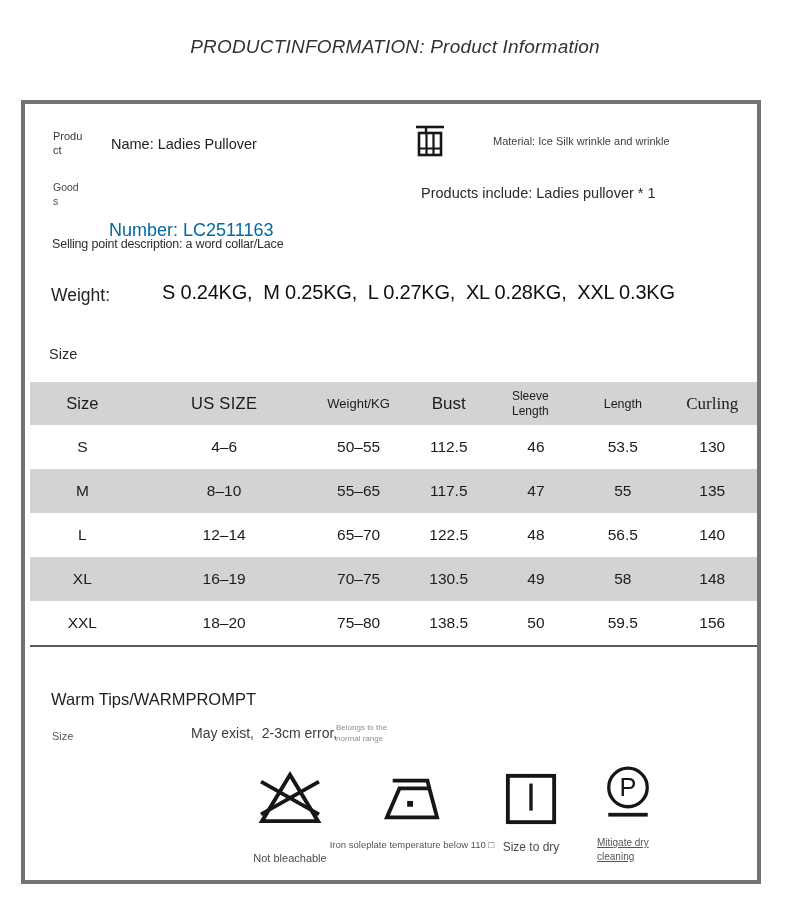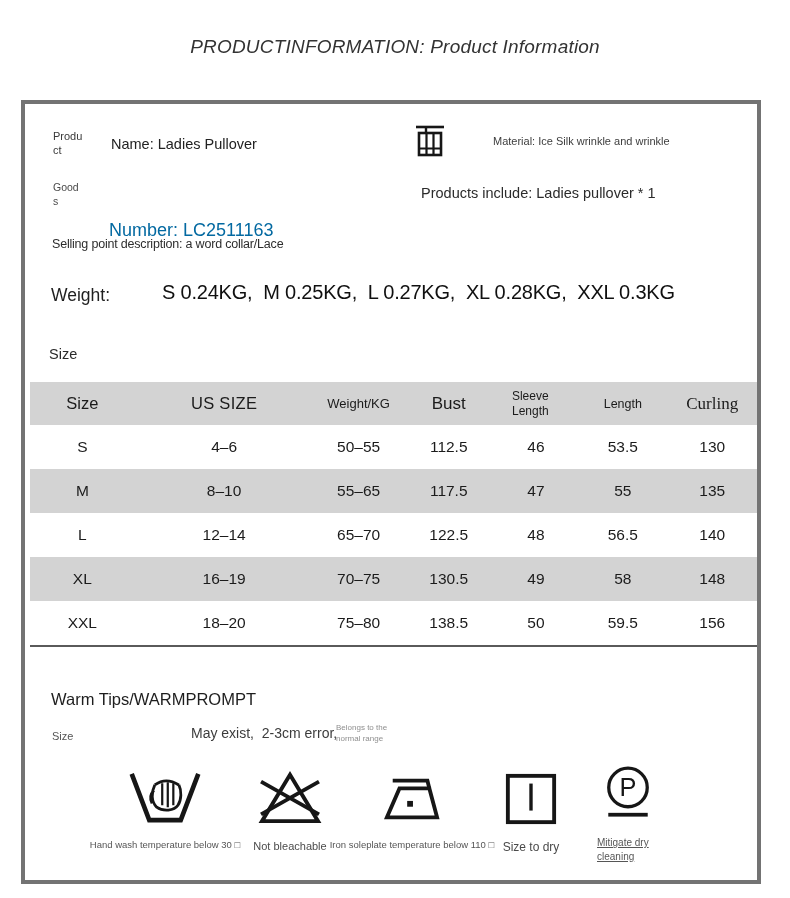--- a/index.html
+++ b/index.html
@@ -47,21 +47,21 @@
   
   .warm-heading{position:absolute;left:26px;top:586px;font-size:16.5px;color:#1e1e1e;}
   .tip-size{position:absolute;left:27px;top:626px;font-size:11px;color:#555;}
   .tip-text{position:absolute;left:166px;top:621px;font-size:14px;color:#3c3c3c;white-space:pre;}
   .tip-note{position:absolute;left:311px;top:619px;width:74px;font-size:8px;color:#8f8f8f;line-height:1.35;}
   
   .care-item{position:absolute;display:flex;flex-direction:column;align-items:center;}
   .icon-slot{height:62px;display:flex;align-items:flex-end;justify-content:center;}
   .care-label{margin-top:13px;font-size:9.5px;color:#565656;text-align:center;line-height:1.35;}
   .ci-1{left:60px;top:660px;width:160px;}
-  .ci-2{left:200px;top:660px;width:130px;}
+  .ci-2{left:200px;top:660px;width:130px;gap:12px;}
   .ci-2 .care-label{font-size:11px;color:#4c4c4c;}
   .ci-3{left:302px;top:660px;width:170px;}
   .ci-4{left:451px;top:660px;width:110px;}
   .ci-4 .care-label{font-size:12px;color:#4a4a4a;}
   .ci-5{left:558px;top:660px;width:90px;}
   .ci-5 .care-label{font-size:10px;width:62px;text-align:left;margin-top:10px;text-decoration:underline;}
   svg{display:block;}
 </style>
 </head>
 <body>
@@ -150,32 +150,20 @@
         <div class="cell dcell c5">59.5</div>
         <div class="cell dcell c6">156</div>
       </div>
     </div>
 
   <div class="warm-heading">Warm Tips/WARMPROMPT</div>
   <div class="tip-size">Size</div>
   <div class="tip-text">May exist,  2-3cm error,</div>
   <div class="tip-note">Belongs to the normal range</div>
 
-  <div class="care-item ci-1">
-    <div class="icon-slot">
-      <svg width="74" height="58" viewBox="0 0 80 62" fill="none" stroke="#161616">
-        <path d="M4,6 L23,56 L57,56 L76,6" stroke-width="5"></path>
-        <path d="M29,18 Q41,9 55,18" stroke-width="3"></path>
-        <path d="M29,18 C25,26 25,36 31,42 C38,47 50,46 54,40 C58,34 58,24 55,18" stroke-width="3"></path>
-        <path d="M37,16 V40 M43,15 V42 M49,16 V40" stroke-width="2.4"></path>
-        <path d="M28,24 Q22,30 26,38" stroke-width="3"></path>
-      </svg>
-    </div>
-    <div class="care-label">Hand wash temperature below 30 □</div>
-  </div>
 
   <div class="care-item ci-2">
     <div class="icon-slot">
       <svg width="64" height="56" viewBox="0 0 66 58" fill="none" stroke="#161616">
         <path d="M33,5 L4,53 L62,53 Z" stroke-width="4"></path>
         <path d="M3,12 L63,46 M63,12 L3,46" stroke-width="4"></path>
       </svg>
     </div>
     <div class="care-label">Not bleachable</div>
   </div>

